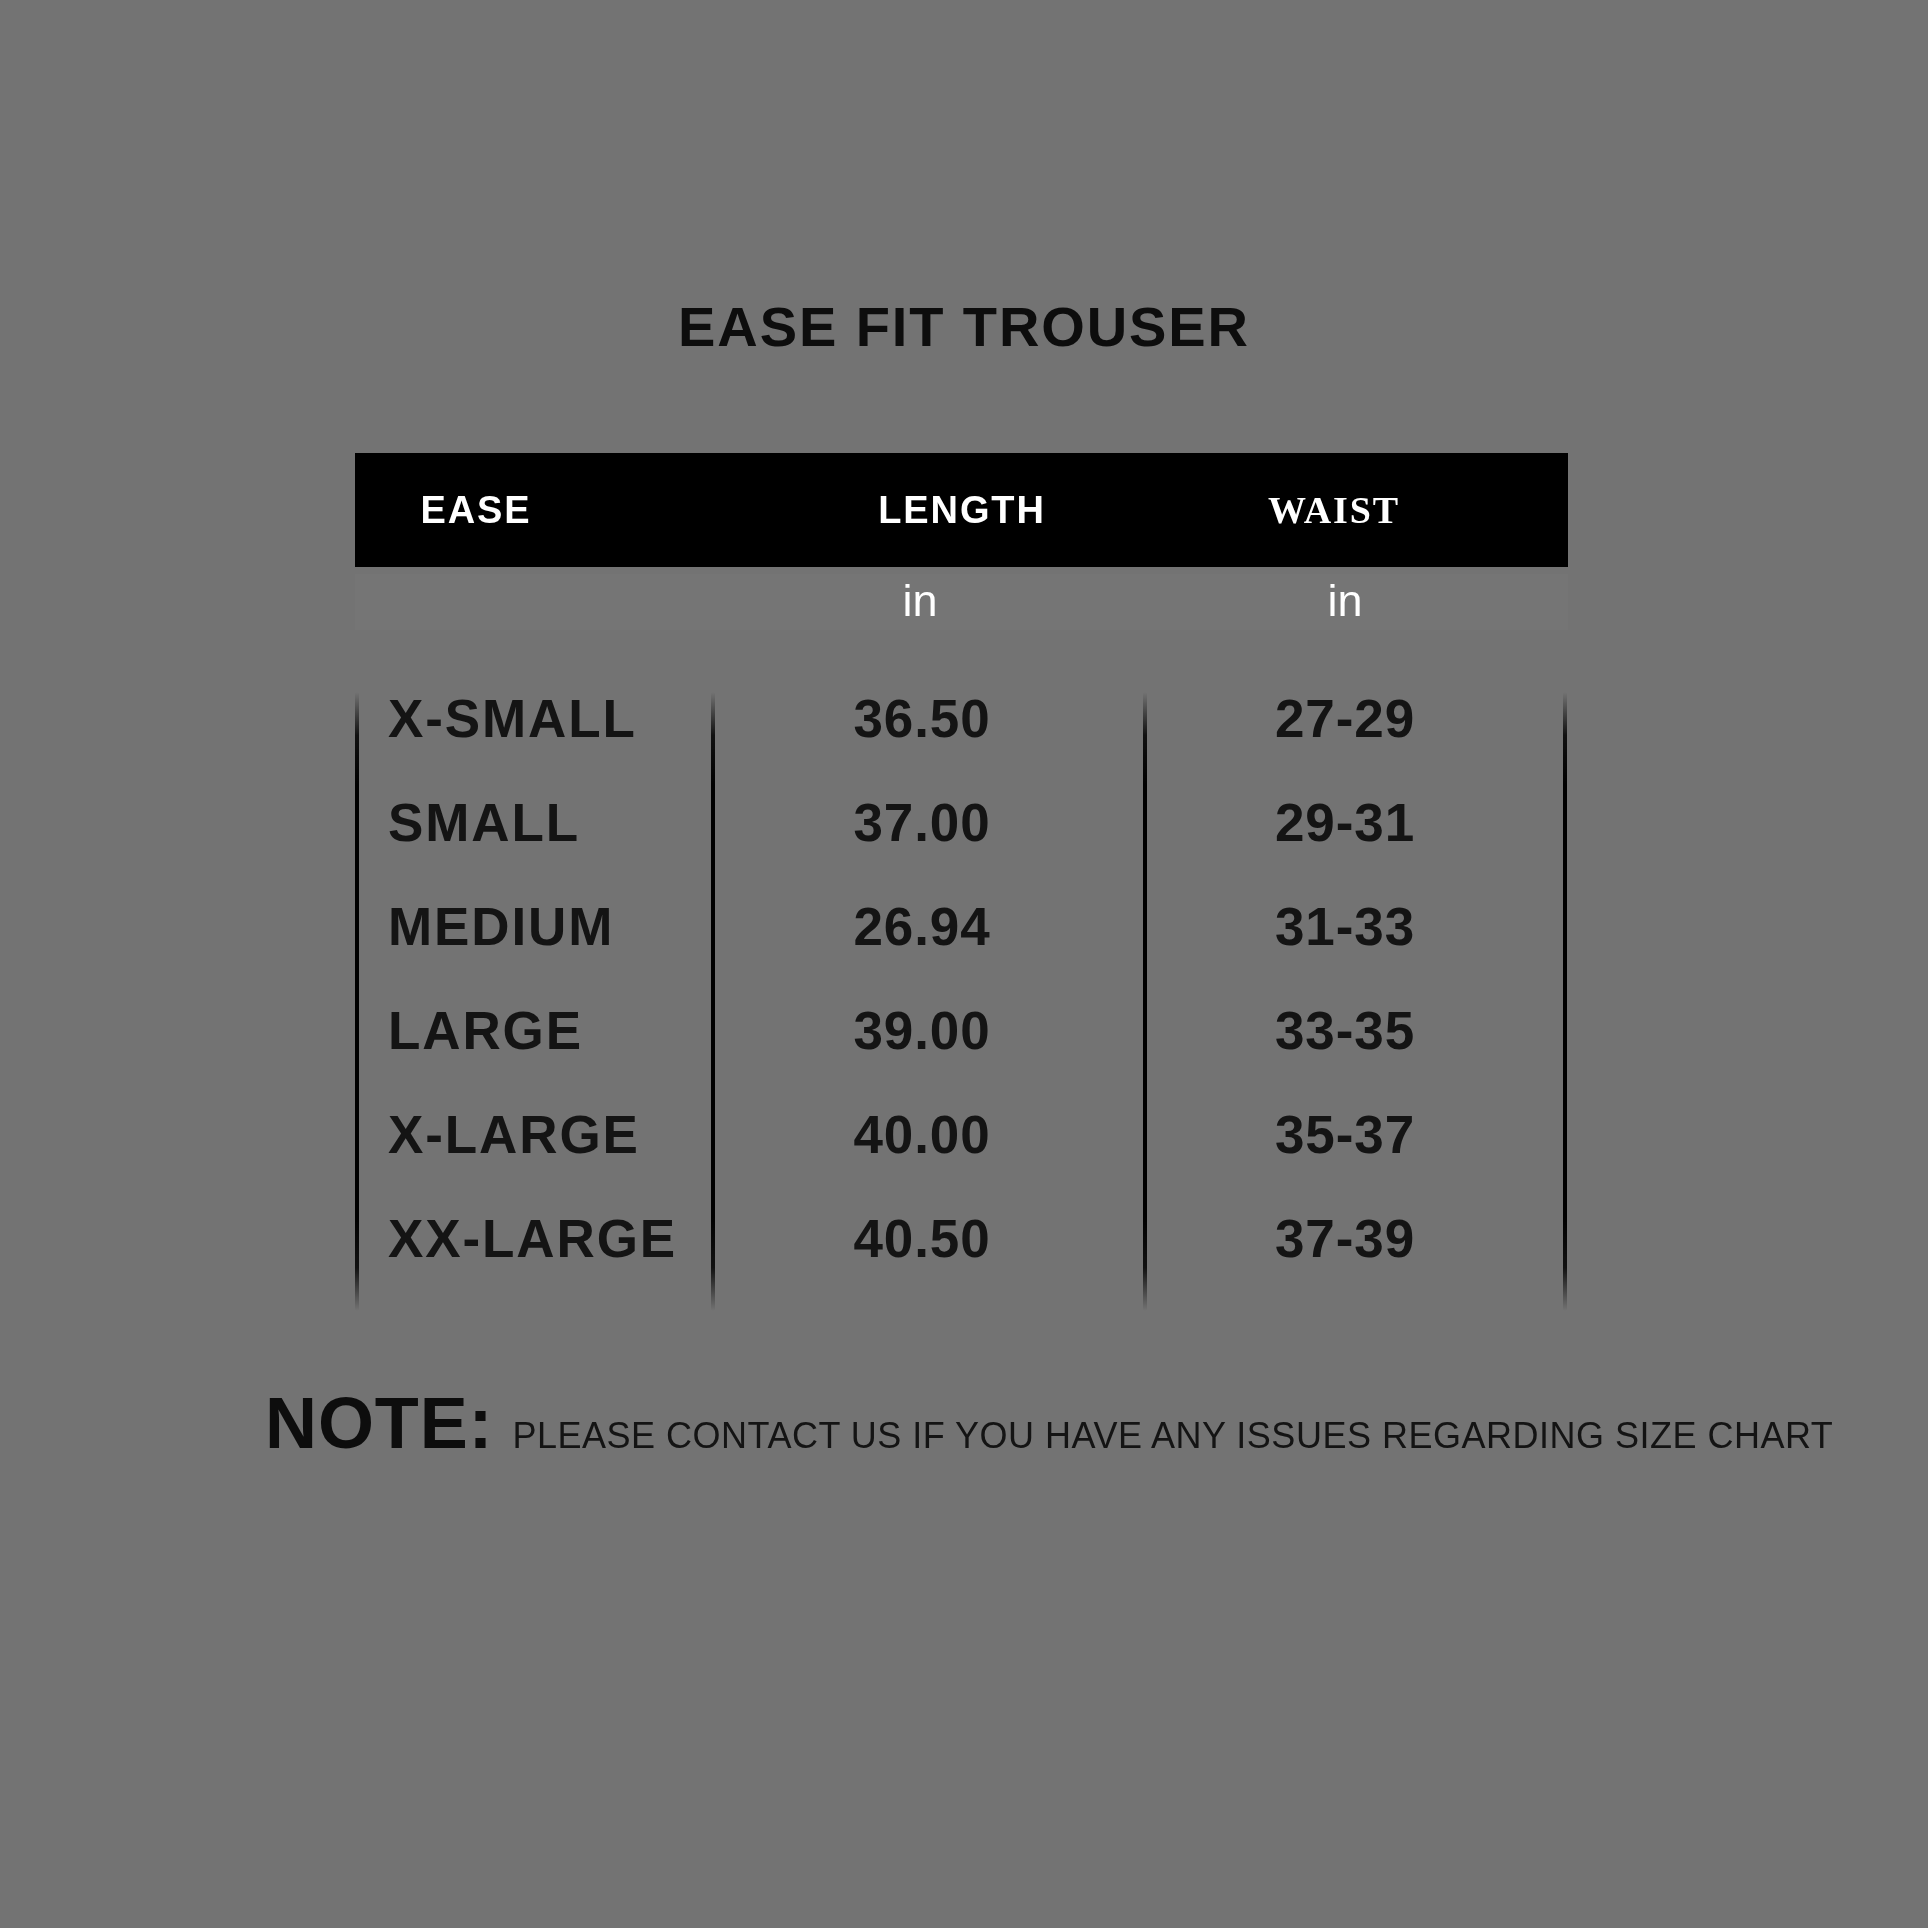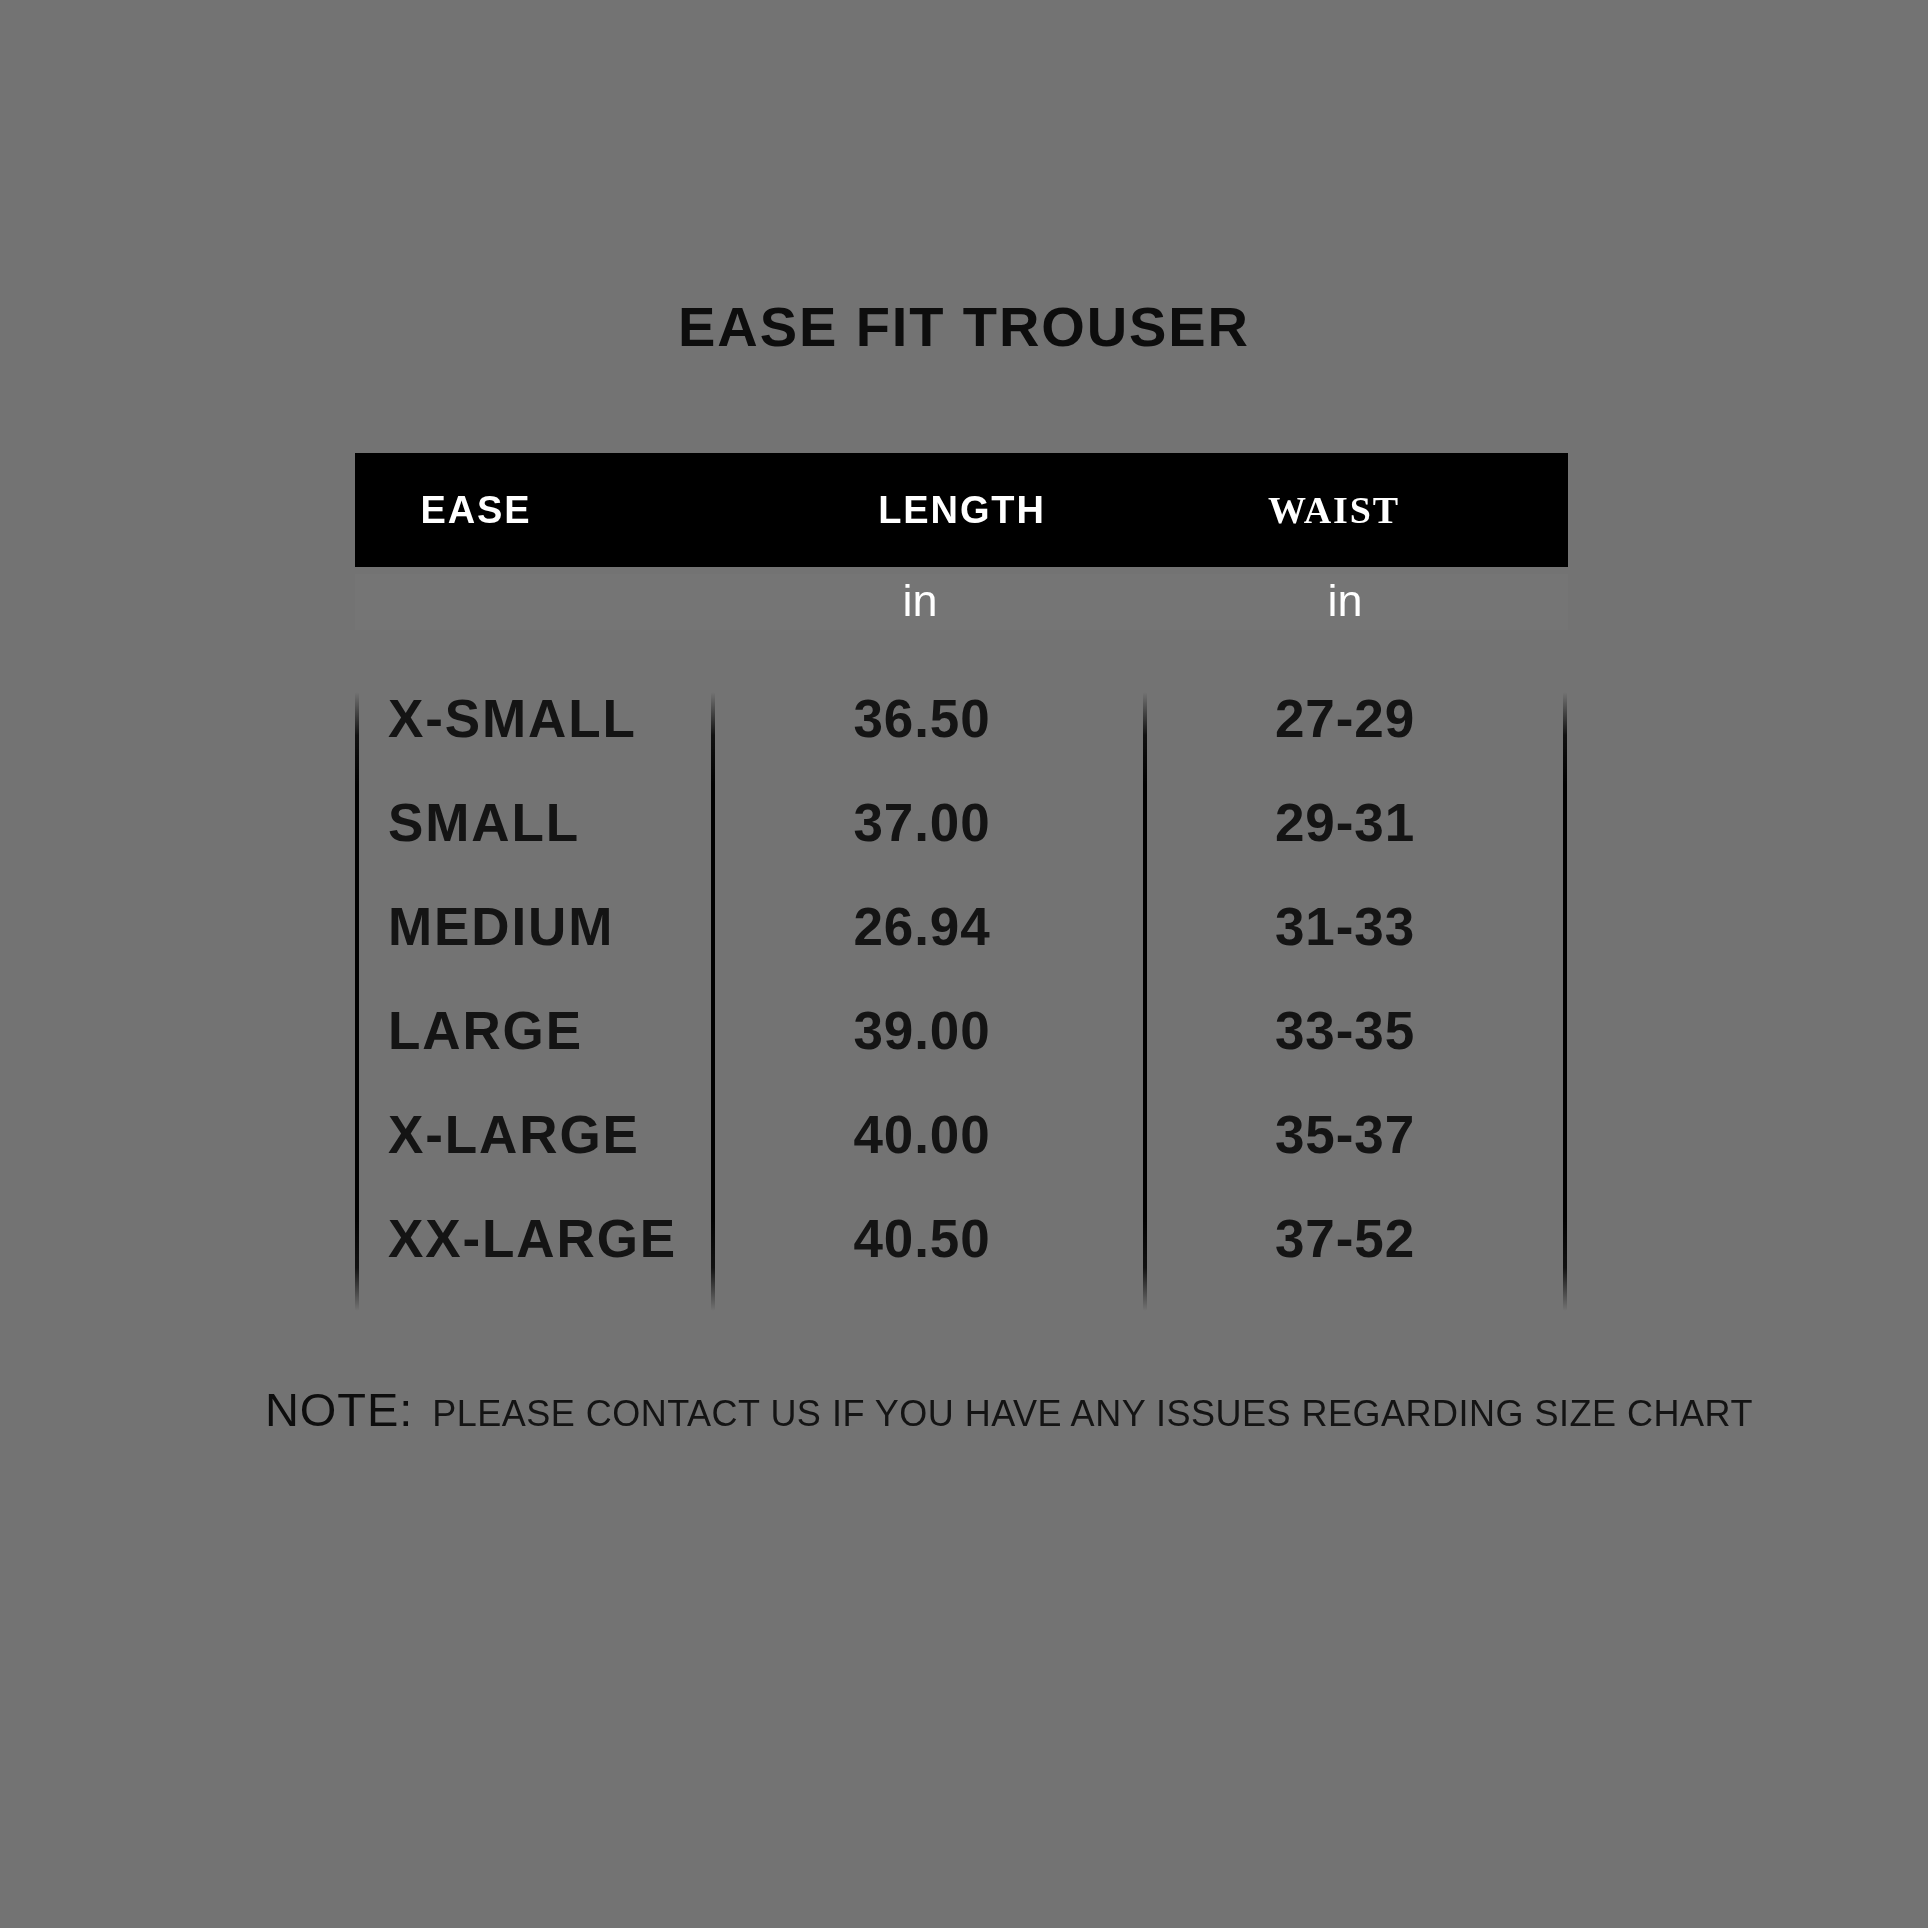--- a/index.html
+++ b/index.html
@@ -129,22 +129,22 @@
   .note {
     position: absolute;
     left: 265px;
     top: 1382px;
     width: 1507px;
     display: flex;
     align-items: baseline;
     white-space: nowrap;
   }
   .note-label {
-    font-size: 47px;
-    font-weight: 400;
+    font-size: 72px;
+    font-weight: 700;
     letter-spacing: 0.9px;
     color: #0d0d0d;
     margin-right: 19px;
   }
   .note-text {
     font-size: 36px;
     font-weight: 400;
     letter-spacing: 0.5px;
     color: #141414;
   }
@@ -194,21 +194,21 @@
       <span class="cell waist">33-35</span>
     </div>
     <div class="row">
       <span class="cell size">X-LARGE</span>
       <span class="cell length">40.00</span>
       <span class="cell waist">35-37</span>
     </div>
     <div class="row">
       <span class="cell size">XX-LARGE</span>
       <span class="cell length">40.50</span>
-      <span class="cell waist">37-52</span>
+      <span class="cell waist">37-39</span>
     </div>
   </div>
 
   <div class="note">
     <span class="note-label">NOTE:</span>
     <span class="note-text">PLEASE CONTACT US IF YOU HAVE ANY ISSUES REGARDING SIZE CHART</span>
   </div>
 
 </div>
 

